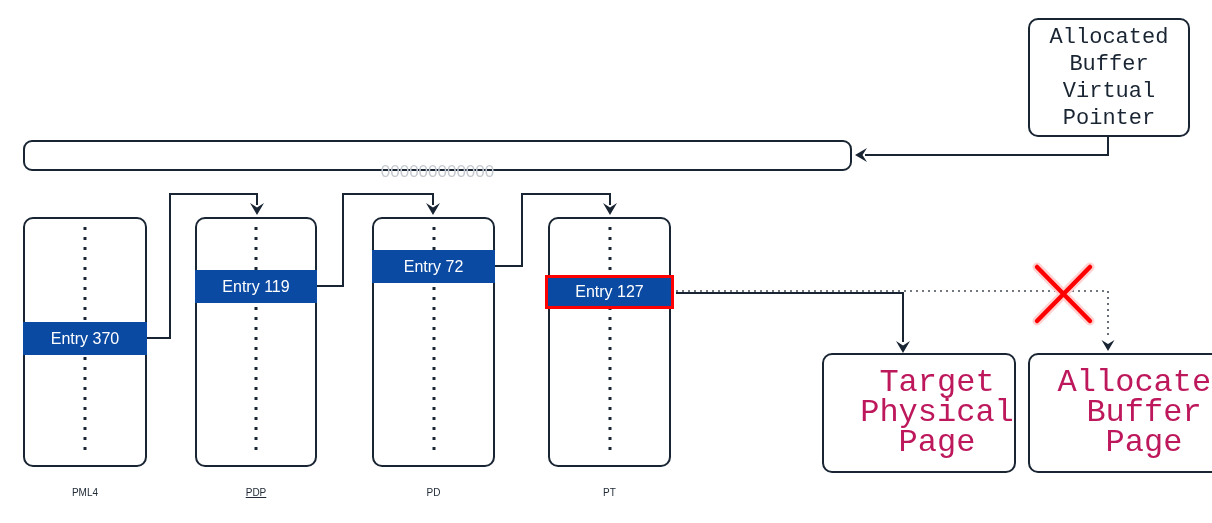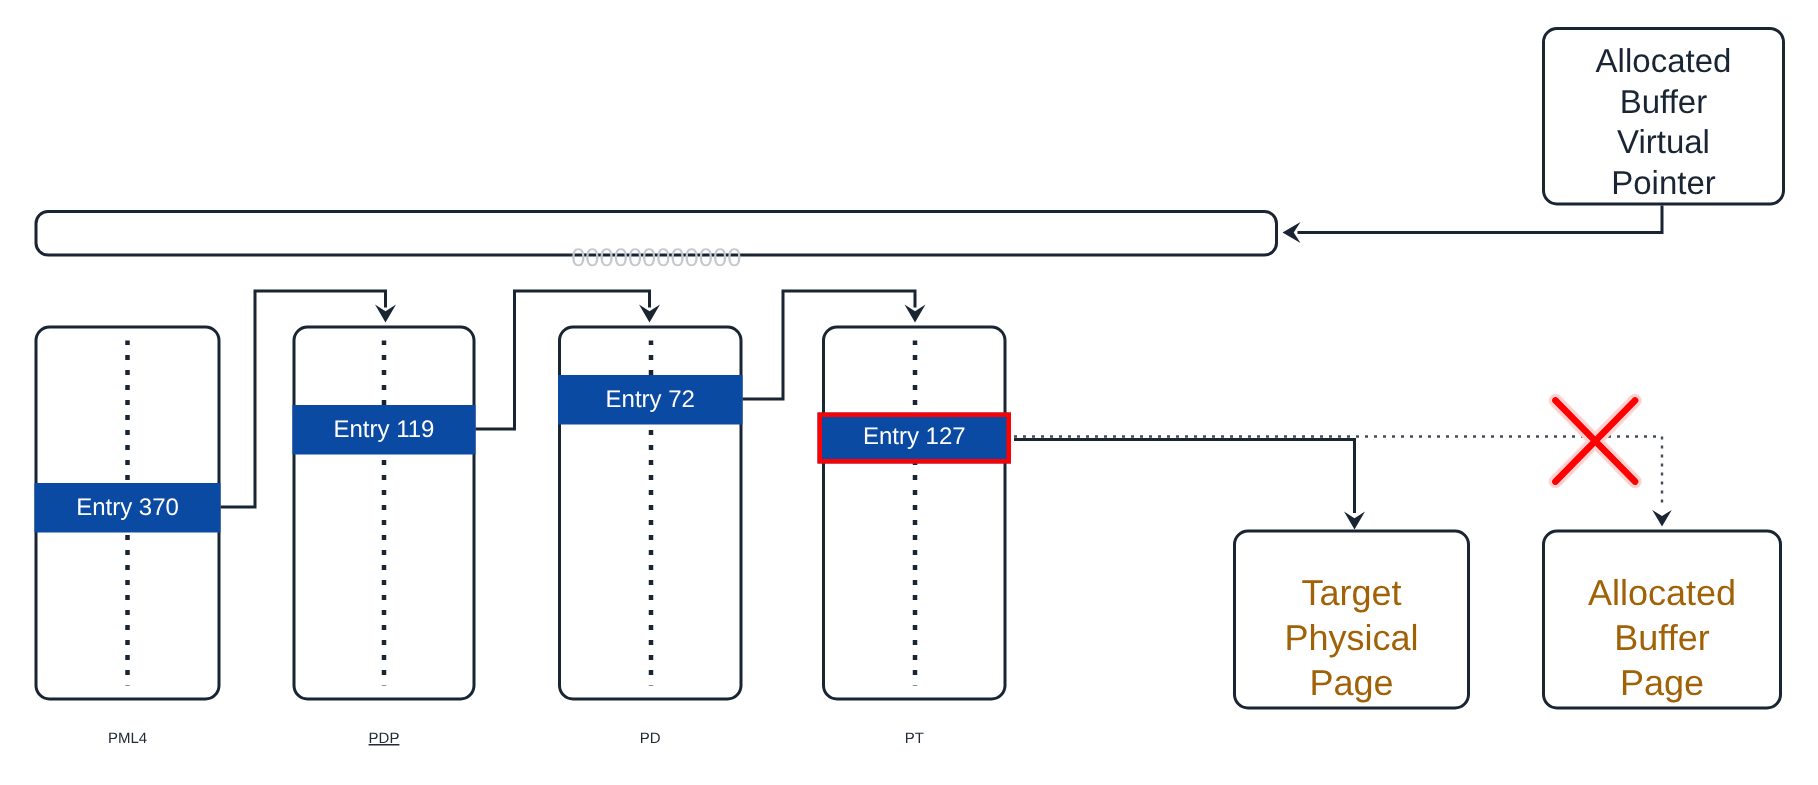--- a/index.html
+++ b/index.html
@@ -17,25 +17,26 @@
   }
   .svg-layer{position:absolute;left:0;top:0;width:1212px;height:523px;pointer-events:none;}
   .conn{stroke:var(--stroke-dark);stroke-width:2;fill:none;}
   .conn-dotted{stroke:#444c57;stroke-width:1.6;fill:none;stroke-dasharray:2 4;}
   .ah{fill:var(--stroke-dark);stroke:none;}
   .xhalo{stroke:#ffd2d2;stroke-width:9;fill:none;stroke-linecap:round;}
   .xmain{stroke:var(--highlight-red);stroke-width:4.5;fill:none;stroke-linecap:round;}
 
   .rbox{
     position:absolute;border:2px solid var(--stroke-dark);border-radius:10px;background:#fff;
-    display:flex;align-items:flex-end;justify-content:center;text-align:center;
+    display:flex;align-items:center;justify-content:center;text-align:center;
     white-space:pre-line;
+    font-family:Liberation Mono, monospace;
   }
   .pointer-box{left:1028px;top:18px;width:158px;height:115px;font-size:22px;line-height:27px;}
-  .result-box{top:353px;font-size:24px;line-height:30px;color:#a16207;}
+  .result-box{top:353px;font-size:32px;line-height:30px;color:#be185d;padding-left:36px;}
   .result-target{left:822px;width:154px;height:116px;}
   .result-alloc{left:1028px;width:156px;height:116px;}
 
   .address-bar{
     position:absolute;left:23px;top:140px;width:825px;height:27px;
     border:2px solid var(--stroke-dark);border-radius:9px;background:#fff;
     display:flex;align-items:center;justify-content:center;white-space:nowrap;
     font-size:17px;letter-spacing:0;
   }
   .bits-black{color:var(--stroke-dark);}

